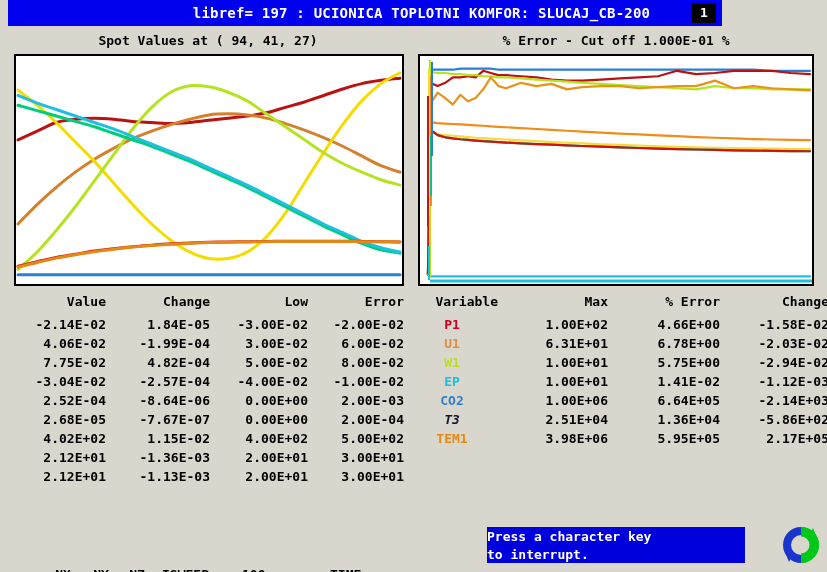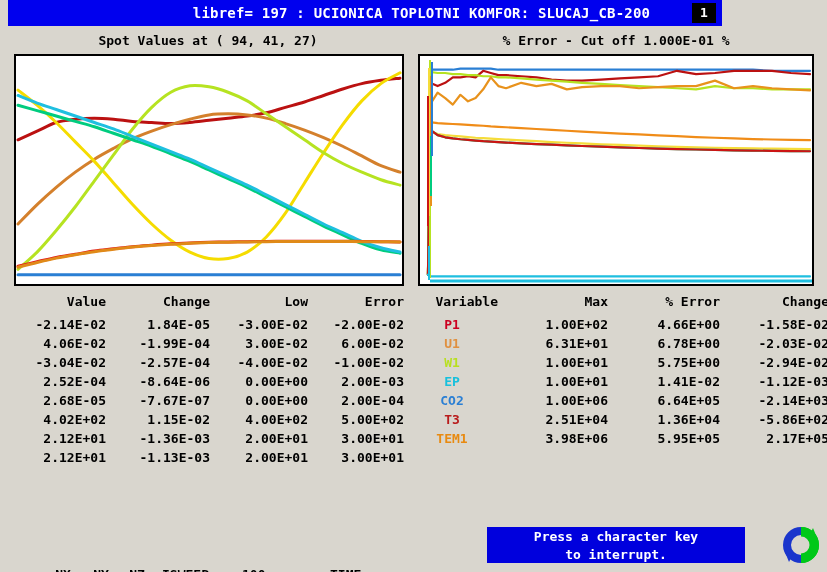--- a/index.html
+++ b/index.html
@@ -142,21 +142,20 @@
 
   
   #interrupt-banner {
     position: absolute;
     left: 487px; top: 527px;
     width: 258px; height: 36px;
     background: #0000dd;
     color: #ffffff;
     font-size: 13px;
     font-weight: bold;
-    text-align: center;
     line-height: 18px;
     padding-top: 1px;
     box-sizing: border-box;
   }
   #interrupt-banner span { display: block; white-space: pre; }
 
   
   #busy-icon {
     position: absolute;
     left: 780px; top: 524px;
@@ -236,20 +235,26 @@
             <td>-3.00E-02</td>
             <td>-2.00E-02</td>
           </tr>
           <tr>
             <td> 4.06E-02</td>
             <td>-1.99E-04</td>
             <td> 3.00E-02</td>
             <td> 6.00E-02</td>
           </tr>
           <tr>
+            <td> 7.75E-02</td>
+            <td> 4.82E-04</td>
+            <td> 5.00E-02</td>
+            <td> 8.00E-02</td>
+          </tr>
+          <tr>
             <td>-3.04E-02</td>
             <td>-2.57E-04</td>
             <td>-4.00E-02</td>
             <td>-1.00E-02</td>
           </tr>
           <tr>
             <td> 2.52E-04</td>
             <td>-8.64E-06</td>
             <td> 0.00E+00</td>
             <td> 2.00E-03</td>
@@ -321,21 +326,21 @@
             <td>1.41E-02</td>
             <td>-1.12E-03</td>
           </tr>
           <tr>
             <td class="varname" style="color: rgb(42, 127, 212);">CO2</td>
             <td>1.00E+06</td>
             <td>6.64E+05</td>
             <td>-2.14E+03</td>
           </tr>
           <tr>
-            <td class="varname" style="color: #b91c1c;">T3</td>
+            <td class="varname" style="color: #0f172a; font-style: italic;">T3</td>
             <td>2.51E+04</td>
             <td>1.36E+04</td>
             <td>-5.86E+02</td>
           </tr>
           <tr>
             <td class="varname" style="color: rgb(232, 138, 16);">TEM1</td>
             <td>3.98E+06</td>
             <td>5.95E+05</td>
             <td> 2.17E+05</td>
           </tr>

